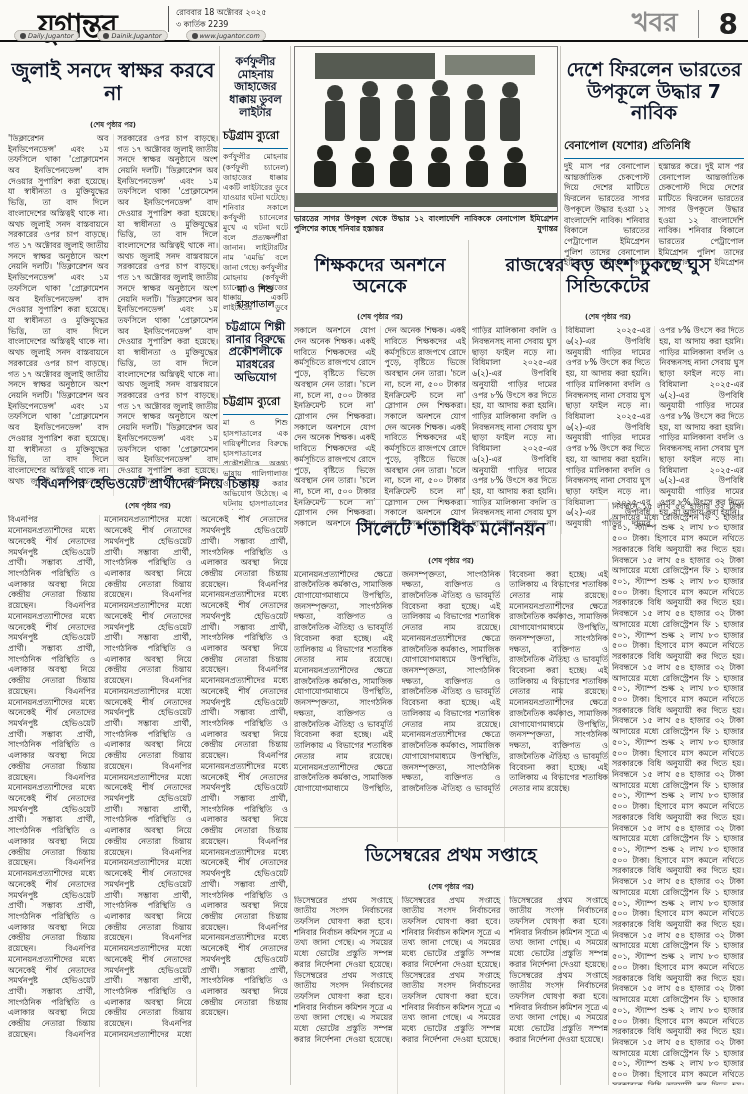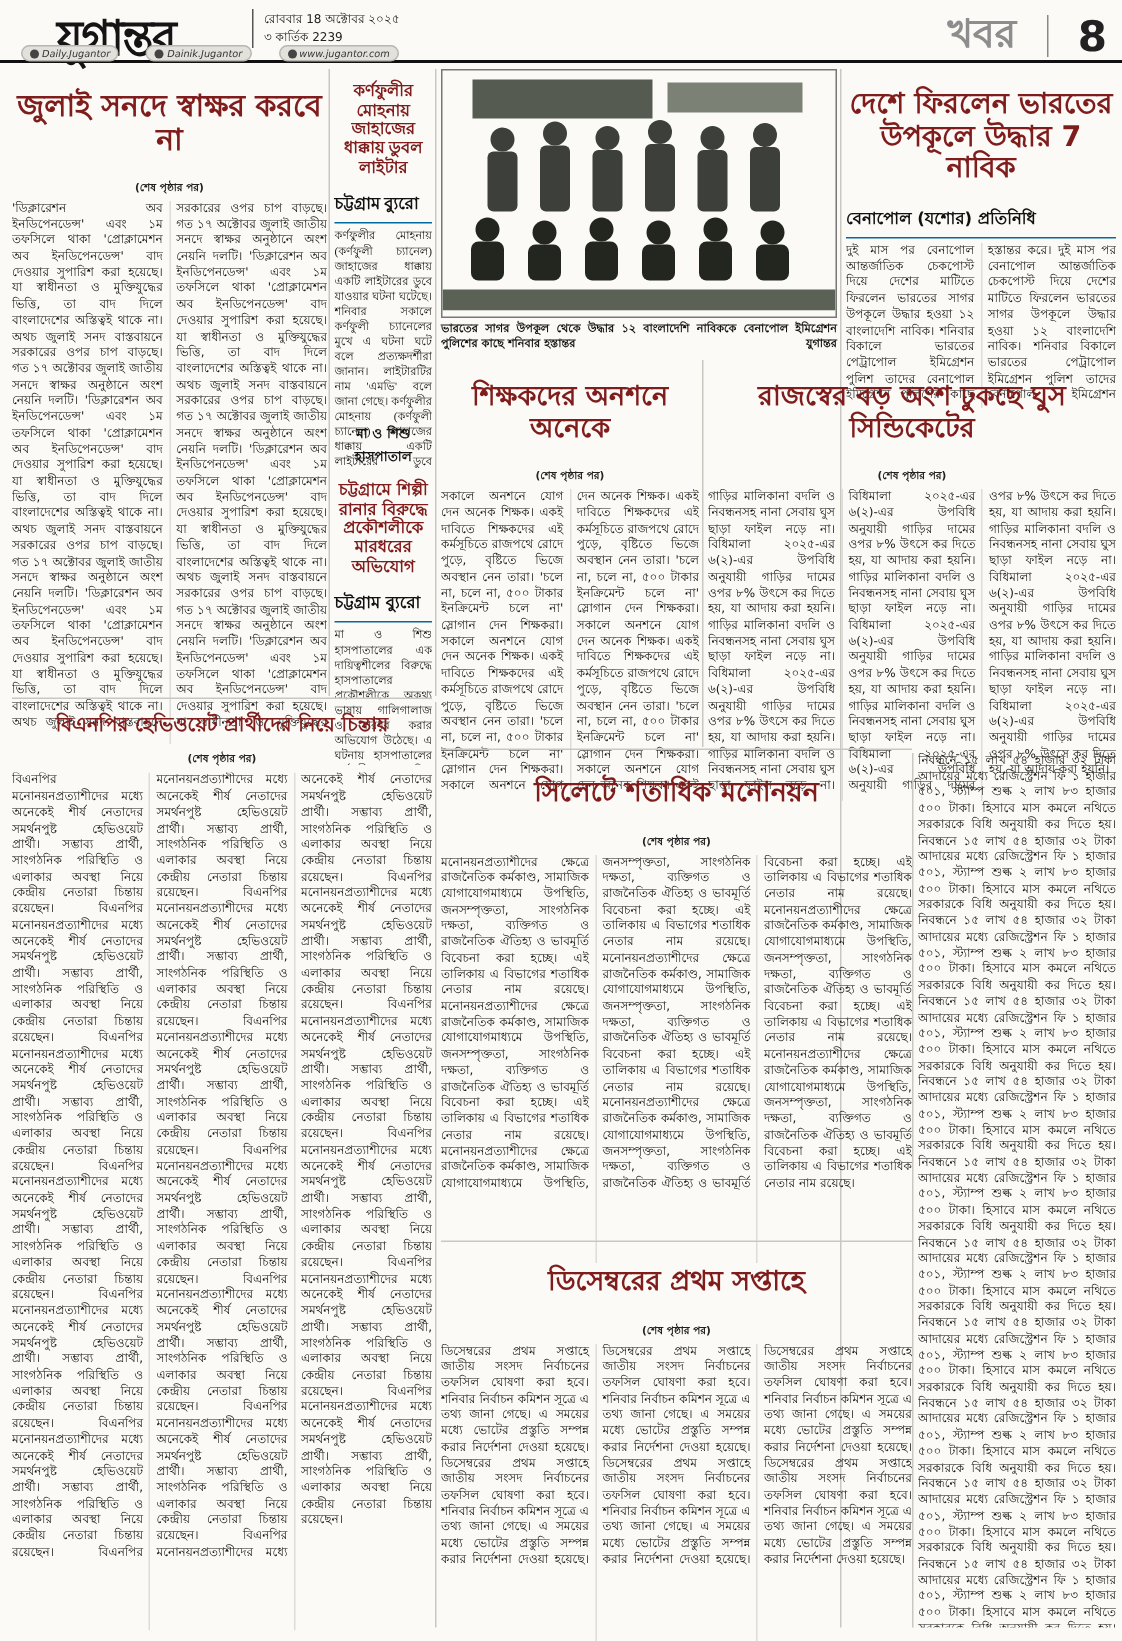--- a/index.html
+++ b/index.html
@@ -18,21 +18,21 @@
   .badge{display:inline-flex;align-items:center;gap:2px;background:#e3e1dc;
          border:1px solid #b9b6af;border-radius:7px;font-size:6.5px;
          padding:0 5px;height:9px;color:#333;}
   .badge .bicon{width:6px;height:6px;border-radius:50%;background:#444;display:inline-block;}
   .mast-right{position:absolute;right:10px;top:2px;display:flex;align-items:center;gap:20px;}
   .section-label{font-size:26px;font-weight:800;color:#8d8d8d;}
   .page-sep{width:1px;height:28px;background:#888;}
   .page-no{font-size:28px;font-weight:700;color:#222;}
 
   
-  .hl{font-weight:800;color:#7f1d1d;text-align:center;line-height:1.15;}
+  .hl{font-weight:800;color:#0f172a;text-align:center;line-height:1.15;}
   .hl-xl{font-size:20px;}
   .hl-lg{font-size:18px;}
   .hl-md{font-size:13px;}
   .note{font-size:7px;font-weight:700;text-align:center;margin:2px 0 3px;color:#222;}
   .byline{font-size:11px;font-weight:700;border-bottom:1px solid #0369a1;
           padding-bottom:2px;margin-bottom:3px;color:#111;}
   .kicker{font-size:9px;font-weight:700;text-align:center;margin-bottom:1px;}
   .bodytxt{font-size:8px;line-height:1.34;text-align:justify;overflow:hidden;
            column-gap:9px;column-rule:1px solid #dedcd6;height:100%;}
   .bodywrap{overflow:hidden;}

